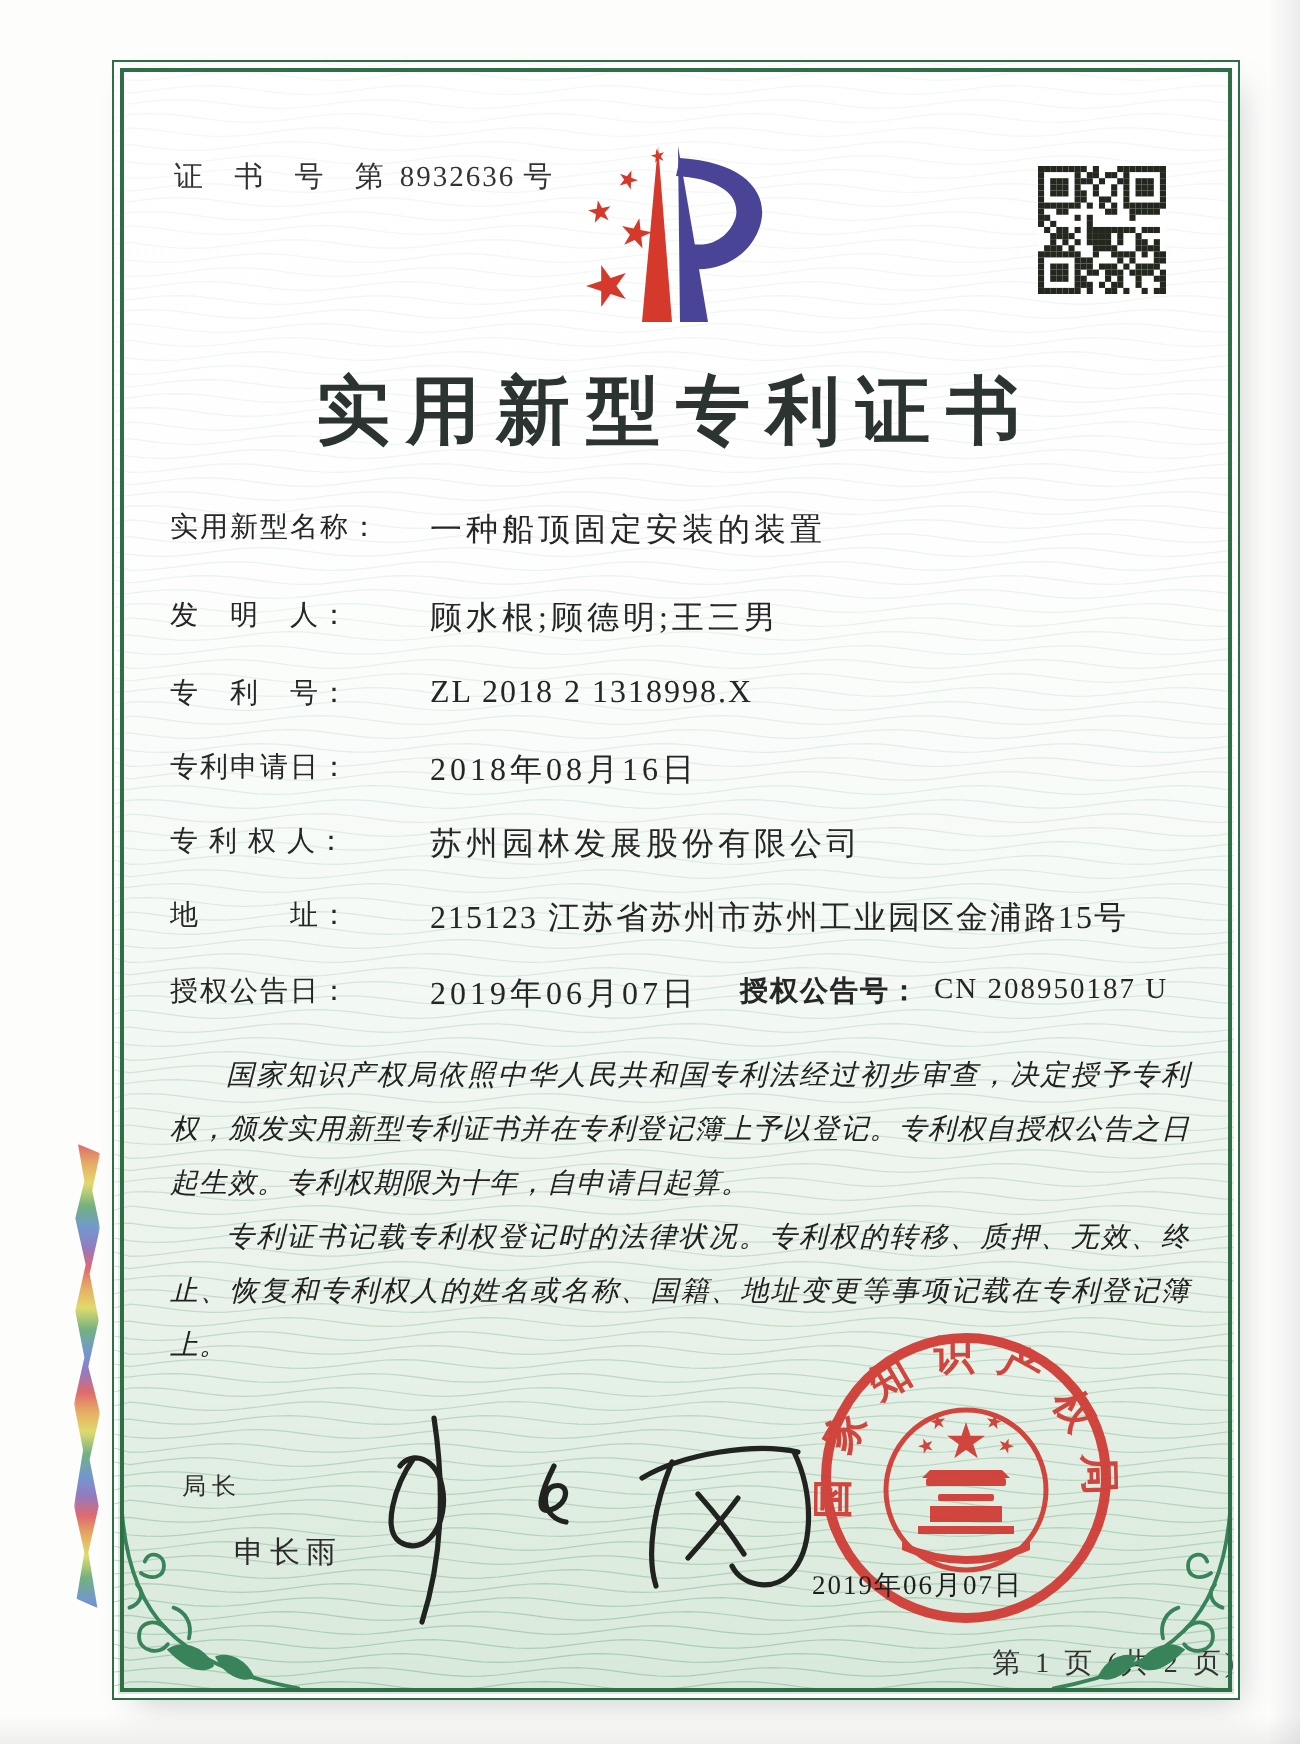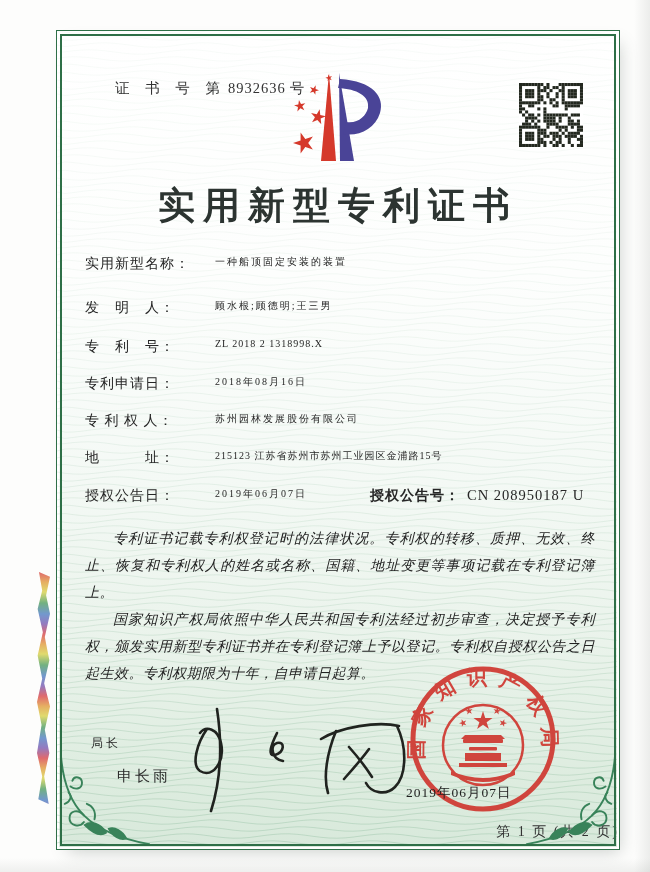--- a/index.html
+++ b/index.html
@@ -20,33 +20,33 @@
     position:absolute;left:56px;top:30px;width:562px;height:818px;
     border:1px solid #2e6f47;
     box-shadow:0 0 0 2px #ffffff inset, 6px 8px 16px -6px rgba(80,95,85,0.28);
     background:linear-gradient(180deg,#ffffff 0%,#fdfefd 30%,#f4f9f5 55%,#eaf3eb 75%,#ddecdf 92%,#d8e9db 100%);
   }
   .inner-border{position:absolute;inset:3px;border:2px solid #2e6f47;pointer-events:none;z-index:3;}
   #guilloche{position:absolute;inset:0;width:100%;height:100%;z-index:0;}
   .content{position:absolute;inset:0;z-index:2;}
 
   
-  .certno{position:absolute;left:30px;top:48px;font-size:14.5px;white-space:nowrap;color:#333;margin-left:28px;}
+  .certno{position:absolute;left:30px;top:48px;font-size:14.5px;white-space:nowrap;color:#333;}
   .certno .sp{letter-spacing:6px;}
   .certno .num{letter-spacing:1px;margin-left:2px;}
   .certno .suffix{margin-left:4px;}
   .logo{position:absolute;left:216px;top:36px;width:120px;height:108px;}
   .qr{position:absolute;left:462px;top:52px;width:64px;height:64px;background:#fff;}
   .title{position:absolute;left:0;top:150px;width:100%;text-align:center;
     font-size:37px;font-weight:600;letter-spacing:8px;color:#2c3431;white-space:nowrap;}
 
   
   .row{position:absolute;left:28px;font-size:14px;white-space:nowrap;color:#262626;}
   .row .lab{display:inline-block;min-width:100px;letter-spacing:1px;}
-  .row .val{position:absolute;left:130px;font-size:10px;letter-spacing:2px;white-space:nowrap;text-align:center;}
+  .row .val{position:absolute;left:130px;font-size:16px;letter-spacing:2px;white-space:nowrap;text-align:center;}
   .row .lab2{position:absolute;left:285px;min-width:0;font-weight:bold;}
   .row .val2{position:absolute;left:382px;font-size:14.5px;letter-spacing:1px;white-space:nowrap;}
 
   
   .paras{position:absolute;left:28px;top:494px;width:510px;
     font-size:14px;line-height:27px;color:#222;font-style:italic;text-align:justify;}
   .paras p{margin:0;text-indent:2em;letter-spacing:0.5px;}
 
   
   .signer-title{position:absolute;left:34px;top:704px;font-size:12px;letter-spacing:3px;color:#2b2b2b;}
@@ -487,22 +487,22 @@
         <span class="val" style="letter-spacing:1px">215123 江苏省苏州市苏州工业园区金浦路15号</span>
       </div>
       <div class="row" style="top:456px">
         <span class="lab">授权公告日：</span>
         <span class="val">2019年06月07日</span>
         <span class="lab lab2">授权公告号：</span>
         <span class="val2">CN 208950187 U</span>
       </div>
 
       <div class="paras">
+        <p>国家知识产权局依照中华人民共和国专利法经过初步审查，决定授予专利权，颁发实用新型专利证书并在专利登记簿上予以登记。专利权自授权公告之日起生效。专利权期限为十年，自申请日起算。</p>
         <p>专利证书记载专利权登记时的法律状况。专利权的转移、质押、无效、终止、恢复和专利权人的姓名或名称、国籍、地址变更等事项记载在专利登记簿上。</p>
-        <p>国家知识产权局依照中华人民共和国专利法经过初步审查，决定授予专利权，颁发实用新型专利证书并在专利登记簿上予以登记。专利权自授权公告之日起生效。专利权期限为十年，自申请日起算。</p>
       </div>
 
       <div class="signer-title">局长</div>
       <div class="signer-name">申长雨</div>
 
       <svg class="signature" viewBox="0 0 244 126">
         <g fill="none" stroke="#20231f" stroke-width="2.6" stroke-linecap="round" stroke-linejoin="round">
           <path d="M34,30 C24,44 18,66 27,72 C40,80 52,62 48,44 C45,30 33,26 27,34"></path>
           <path d="M44,10 C48,36 50,74 38,112"></path>
           <path d="M104,34 C98,46 94,58 102,56 C112,53 112,42 104,44 C97,46 98,60 110,62"></path>

